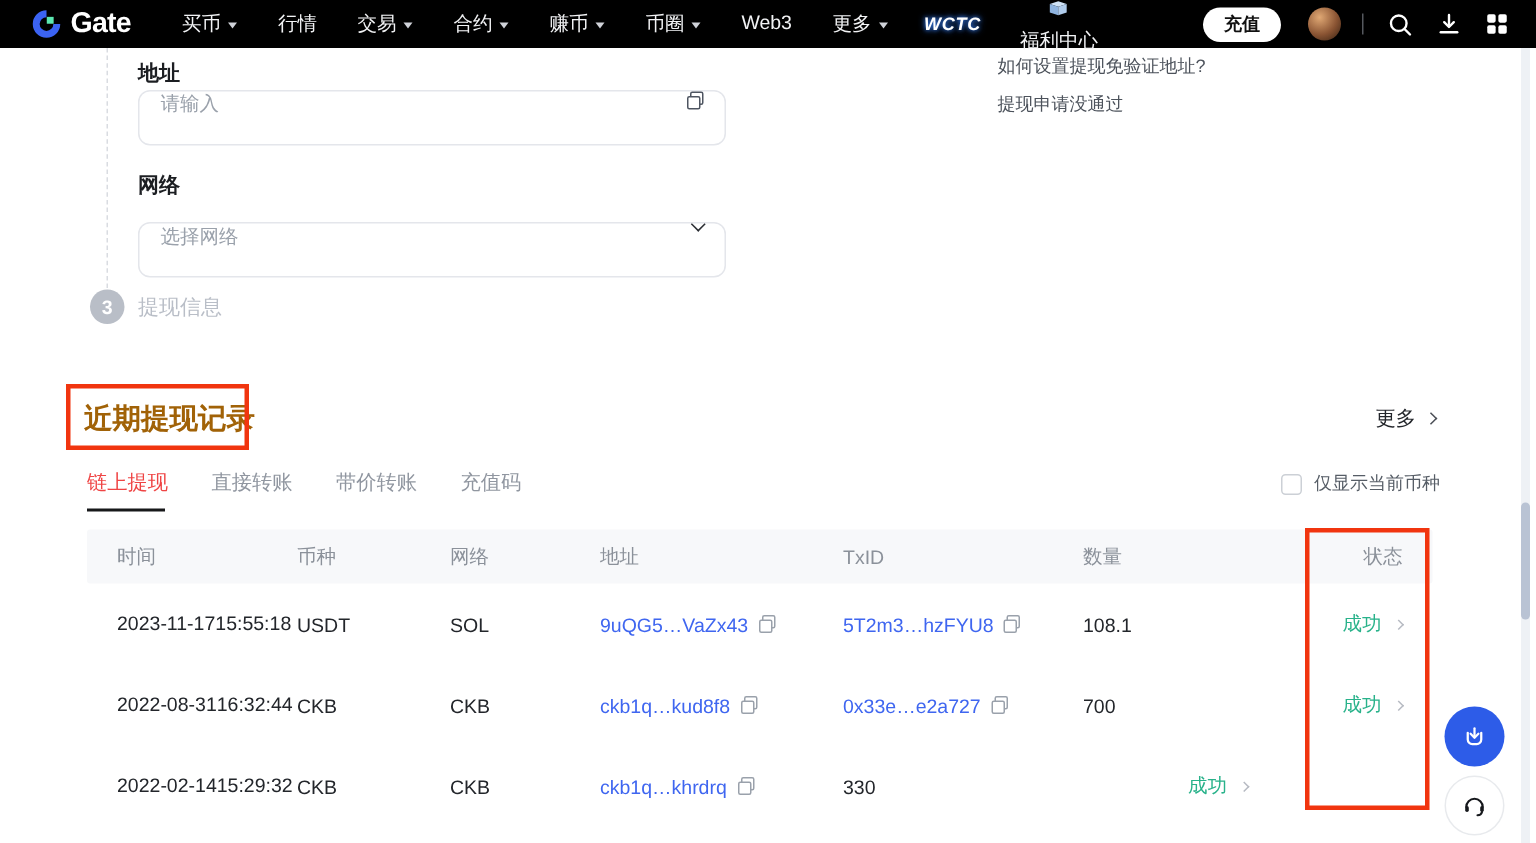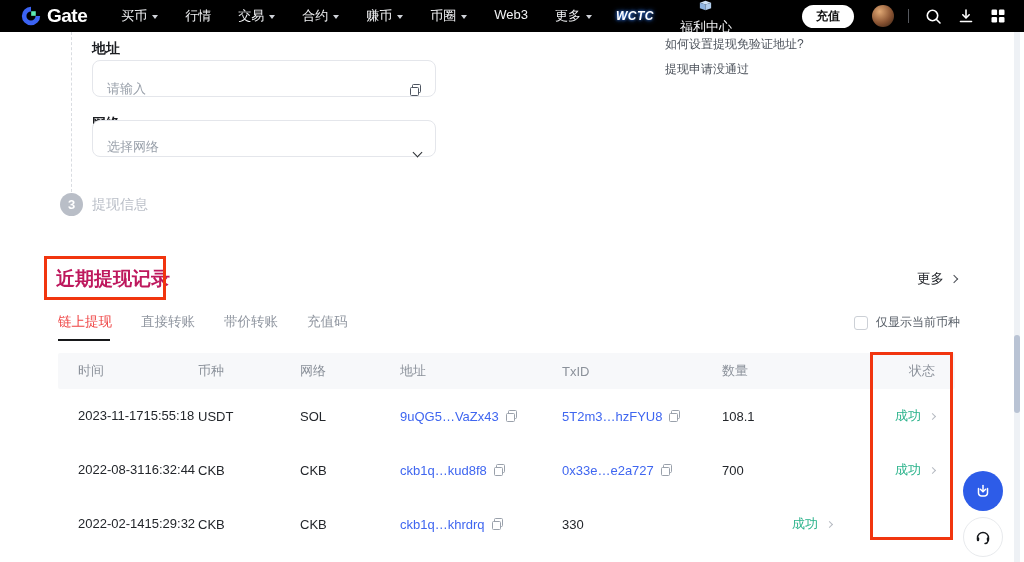--- a/index.html
+++ b/index.html
@@ -26,39 +26,39 @@
   .deposit { height:23px; padding:0 14px; border:none; border-radius:12px; background:#fff; color:#111;
              font-size:12px; font-weight:bold; font-family:inherit; cursor:pointer; }
   .avatar { width:22px; height:22px; border-radius:50%; margin-left:18px;
             background:radial-gradient(circle at 35% 30%, #e0a874, #8a5433 55%, #3c2414 95%); cursor:pointer; }
   .nav-div { width:1px; height:14px; background:#55585e; margin-left:14px; }
   .nav-ic { margin-left:16px; display:flex; align-items:center; cursor:pointer; }
   
   .step-line { position:absolute; left:71px; top:32px; height:160px; border-left:1px dashed #d9dce1; }
   .f-label { position:absolute; font-size:14px; font-weight:600; color:#1c1e22; }
   .inputbox {
-    position:absolute; left:92px; width:344px; height:37px;
+    position:absolute; left:92px; width:392px; height:37px;
     border:1px solid #e4e6eb; border-radius:8px; background:#fff;
-    display:flex; align-items:flex-end; padding:0 14px; gap:8px; cursor:text;
+    display:flex; align-items:flex-start; padding:0 14px; gap:8px; cursor:text;
   }
   .inputbox input { border:none; outline:none; flex:1; font-size:13px; font-family:inherit; color:#1c1e22; background:transparent; }
   .inputbox input::placeholder { color:#9aa1ab; }
   .ph { flex:1; font-size:13px; color:#9aa1ab; }
   .chev-down { width:7px; height:7px; border-right:1.6px solid #2b2e33; border-bottom:1.6px solid #2b2e33; transform:rotate(45deg); margin-top:-3px; }
   .copy-ic { display:inline-block; width:11px; height:12px; position:relative; flex:none; cursor:pointer; }
   .copy-ic::before { content:""; position:absolute; top:0; right:0; width:7px; height:7px; border:1.2px solid currentColor; border-radius:1.5px; }
   .copy-ic::after  { content:""; position:absolute; bottom:0; left:0; width:7px; height:7px; border:1.2px solid currentColor; border-radius:1.5px; background:#fff; }
   .paste-col { color:#4e5561; }
   .step3 { position:absolute; left:60px; top:193px; display:flex; align-items:center; gap:9px; }
   .stepnum { width:23px; height:23px; border-radius:50%; background:#b9bec7; color:#fff; font-size:13px; font-weight:bold;
              display:flex; align-items:center; justify-content:center; }
   .step3-label { font-size:14px; color:#b9bec7; font-weight:500; }
   .help-link { position:absolute; left:665px; font-size:12px; color:#4c525b; cursor:pointer; }
   
-  .rec-title { position:absolute; left:56px; top:266px; font-size:19px; font-weight:bold; color:#be185d; }
+  .rec-title { position:absolute; left:56px; top:266px; font-size:19px; font-weight:bold; color:#a16207; }
   .more { position:absolute; right:67px; top:270px; display:flex; align-items:center; gap:7px;
           font-size:13.5px; color:#23262b; cursor:pointer; }
   .chev-r { width:6px; height:6px; border-right:1.5px solid #4a4e55; border-bottom:1.5px solid #4a4e55; transform:rotate(-45deg); }
   .tabs { position:absolute; left:58px; top:313px; display:flex; gap:29px; font-size:13.5px; }
   .tab { color:#9096a0; cursor:pointer; position:relative; padding-bottom:10px; }
   .tab.active { color:#ef4444; font-weight:normal;text-align:center; }
   .tab.active::after { content:""; position:absolute; left:0; right:2px; bottom:0; height:2px; background:#17181a; }
   .filter { position:absolute; right:64px; top:314px; display:flex; align-items:center; gap:8px; }
   .cbx { width:14px; height:14px; border:1px solid #ccd0d6; border-radius:3px; background:#fff; cursor:pointer; flex:none; }
   .filter-label { font-size:12px; color:#565d66; }
@@ -171,21 +171,21 @@
 
 <div class="step-line"></div>
 
 <label class="f-label" style="left:92px; top:40px;">地址</label>
 <div class="inputbox" style="top:60px;">
   <input placeholder="请输入" style="">
   <span class="copy-ic paste-col"></span>
 </div>
 
 <label class="f-label" style="left:92px; top:115px;">网络</label>
-<div class="inputbox" style="top:120px; cursor:pointer;">
+<div class="inputbox" style="top:148px; cursor:pointer;">
   <span class="ph">选择网络</span>
   <i class="chev-down"></i>
 </div>
 
 <div class="step3">
   <div class="stepnum">3</div>
   <span class="step3-label">提现信息</span>
 </div>
 
 <a class="help-link" style="top:36px;">如何设置提现免验证地址?</a>

